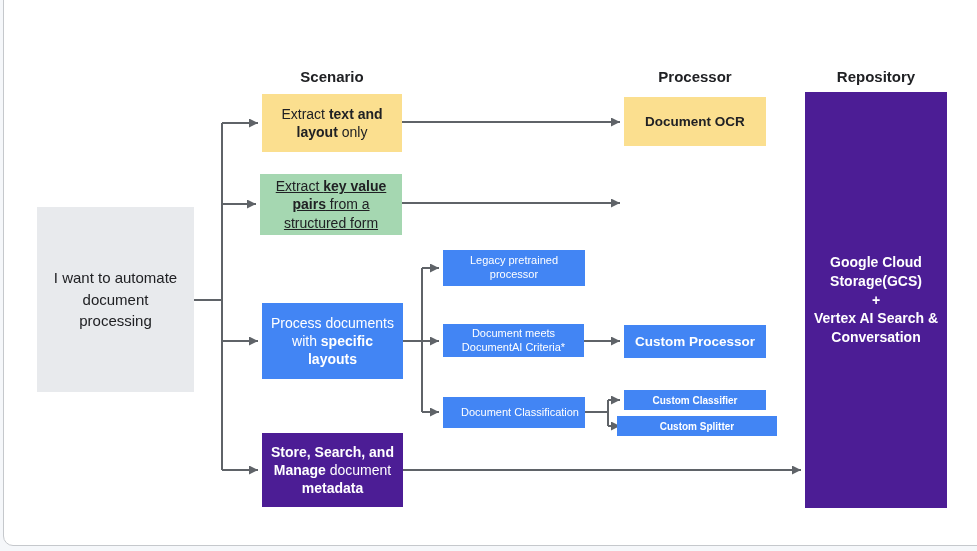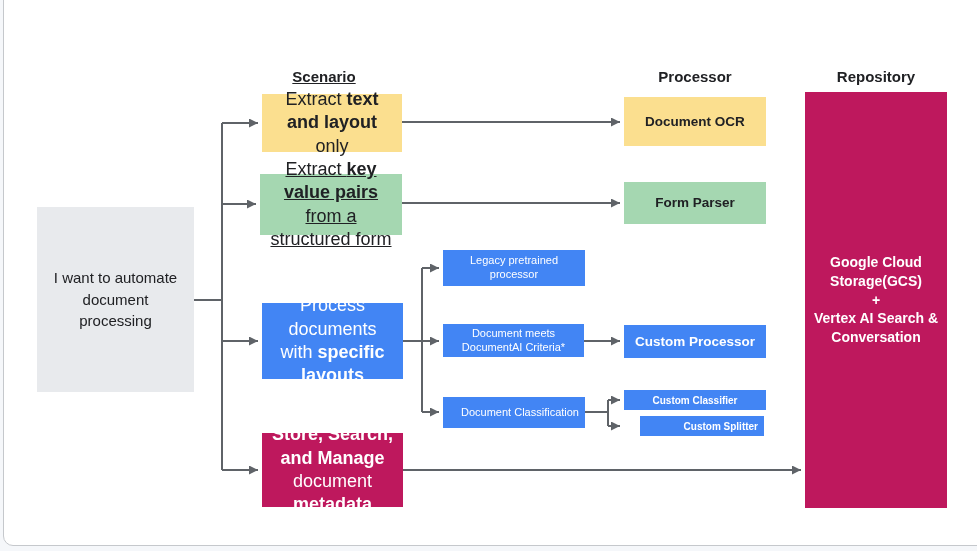--- a/index.html
+++ b/index.html
@@ -22,23 +22,23 @@
     position:absolute;top:68px;text-align:center;
     font-size:15px;font-weight:bold;color:#202124;
   }
   .box{
     position:absolute;display:flex;align-items:center;justify-content:center;
     text-align:center;box-sizing:border-box;padding:4px 8px;line-height:1.3;
   }
   .yellow{background:#fbdf8f;}
   .green{background:#a5d7b1;}
   .blue{background:#4285f4;color:#ffffff;}
-  .darkblue{background:#be185d;color:#ffffff;}
+  .darkblue{background:#4c1d95;color:#ffffff;}
   .gray{background:#e8eaed;}
-  .sc{font-size:18px;}
+  .sc{font-size:14px;}
   .proc{font-size:13.5px;font-weight:bold;}
   .step{font-size:11px;line-height:1.25;padding:3px 6px;}
   .small-proc{font-size:10px;font-weight:bold;padding:2px 6px;}
   .start-box{font-size:15px;line-height:1.45;padding:8px 12px;}
   .repo-box{flex-direction:column;font-size:14px;font-weight:bold;line-height:1.35;}
   svg.wires{position:absolute;inset:0;pointer-events:none;}
 </style>
 </head>
 <body>
 
@@ -74,21 +74,21 @@
 
       <path d="M585,412 L609,412"></path>
       <path d="M608,400 L608,426"></path>
       <path d="M608,400 L620,400" marker-end="url(#arr)"></path>
       <path d="M608,426 L620,426" marker-end="url(#arr)"></path>
 
       <path d="M403,470 L801,470" marker-end="url(#arr)"></path>
     </g>
   </svg>
 
-  <div class="col-header" style="left:254px;width:140px;text-decoration:underline;">Scenario</div>
+  <div class="col-header" style="left:262px;width:140px;">Scenario</div>
   <div class="col-header" style="left:624px;width:142px;">Processor</div>
   <div class="col-header" style="left:805px;width:142px;">Repository</div>
 
   <div class="box gray start-box" style="left:37px;top:207px;width:157px;height:185px;justify-content:flex-end;">
     <span>I want to automate document processing</span>
   </div>
 
   <div class="box yellow sc" style="left:262px;top:94px;width:140px;height:58px;">
     <span><span>Extract </span><b>text and layout</b><span> only</span></span>
   </div>
@@ -111,30 +111,27 @@
   <div class="box blue step" style="left:443px;top:324px;width:141px;height:33px;">
     <span>Document meets DocumentAI Criteria*</span>
   </div>
   <div class="box blue step" style="left:443px;top:397px;width:142px;height:31px;justify-content:flex-end;">
     <span>Document Classification</span>
   </div>
 
   <div class="box yellow proc" style="left:624px;top:97px;width:142px;height:49px;">
     <span>Document OCR</span>
   </div>
-  <div class="box green proc" style="left:624px;top:182px;width:142px;height:42px;">
-    <span>Form Parser</span>
-  </div>
   <div class="box blue proc" style="left:624px;top:325px;width:142px;height:33px;">
     <span>Custom Processor</span>
   </div>
   <div class="box blue small-proc" style="left:624px;top:390px;width:142px;height:20px;">
     <span>Custom Classifier</span>
   </div>
-  <div class="box blue small-proc" style="left:640px;top:416px;width:124px;height:20px;justify-content:flex-end;">
+  <div class="box blue small-proc" style="left:617px;top:416px;width:160px;height:20px;">
     <span>Custom Splitter</span>
   </div>
 
   <div class="box darkblue repo-box" style="left:805px;top:92px;width:142px;height:416px;">
     <div>Google Cloud Storage(GCS)</div>
     <div>+</div>
     <div>Vertex AI Search &amp; Conversation</div>
   </div>
 
 </div>

